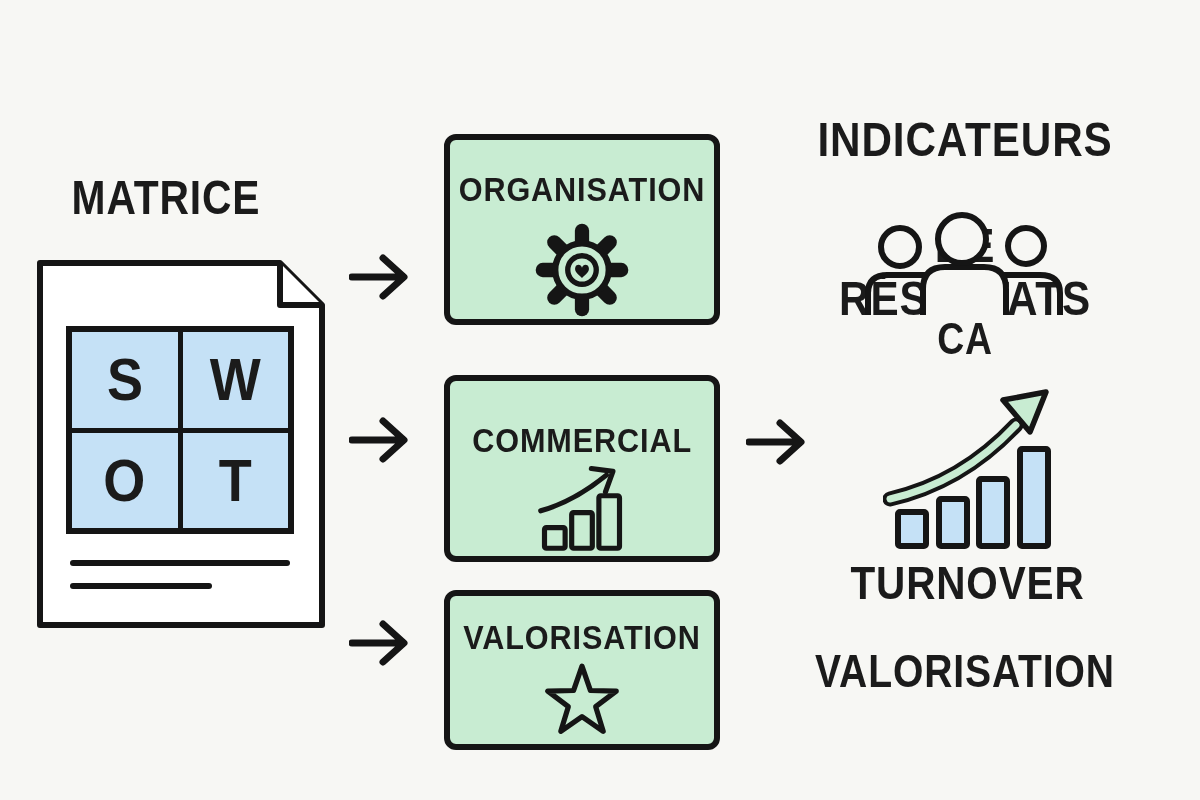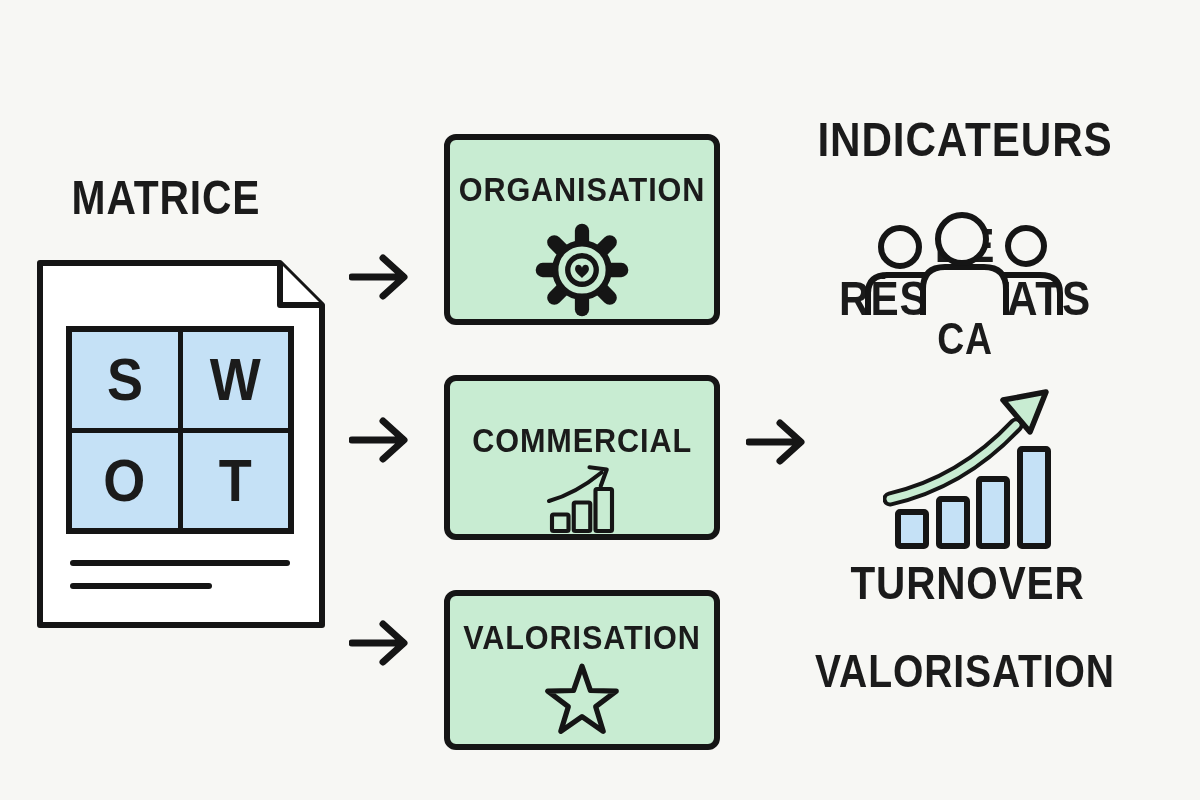--- a/index.html
+++ b/index.html
@@ -47,21 +47,21 @@
   .doc-line-1 { left: 70px; top: 560px; width: 220px; }
   .doc-line-2 { left: 70px; top: 583px; width: 142px; }
 
   .pbox {
     position: absolute; left: 444px; width: 276px;
     background: var(--green, #c8ecd2);
     border: 6px solid #151515; border-radius: 12px;
     display: flex; flex-direction: column; align-items: center;
   }
   .pbox-1 { top: 134px; height: 191px; }
-  .pbox-2 { top: 375px; height: 165px; }
+  .pbox-2 { top: 375px; height: 187px; }
   .pbox-3 { top: 590px; height: 160px; }
   .pbox-label {
     font-size: 34px; font-weight: bold; letter-spacing: 1px;
     transform: scaleX(.9); white-space: nowrap;
   }
   .pbox-1 .pbox-label { margin-top: 30px; }
   .pbox-2 .pbox-label { margin-top: 40px; }
   .pbox-3 .pbox-label { margin-top: 22px; }
 
   .arrow { position: absolute; width: 62px; height: 56px; }

